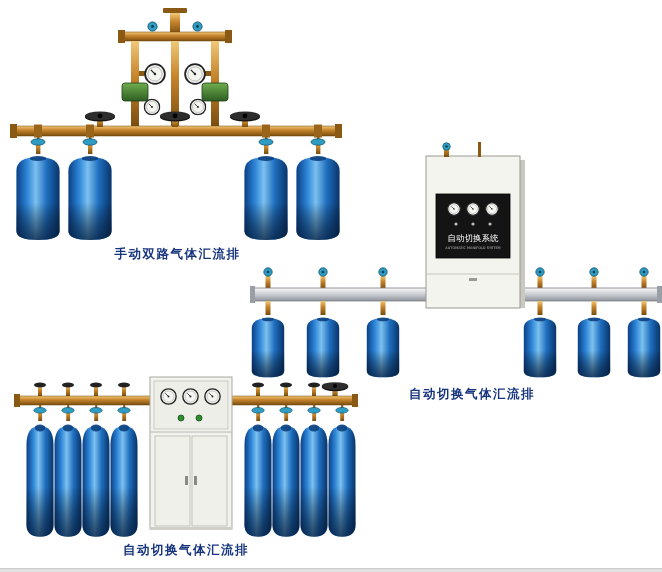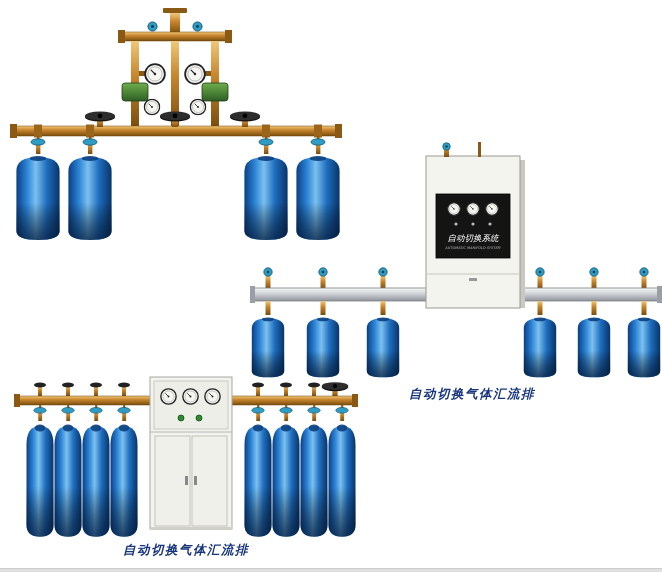--- a/index.html
+++ b/index.html
@@ -2,21 +2,21 @@
 <html><head>
 <meta charset="utf-8">
 <style>
   * { margin:0; padding:0; box-sizing:border-box; }
   html,body { background:#ffffff; }
   body { font-family:"Liberation Sans", sans-serif; }
   .stage {
     position:relative; width:662px; height:572px;
     background:#ffffff; overflow:hidden;
   }
-  .fig { position:absolute; display:block;font-style:italic; }
+  .fig { position:absolute; display:block; }
   .fig svg { display:block; }
   figcaption {
     display:block; text-align:center;
     font-size:12.5px; font-weight:bold; letter-spacing:1.5px;
     color:#17357e;
     font-family:"DejaVu Sans","Liberation Sans",sans-serif;
     margin-top:2px;
     white-space:nowrap;
   }
   .bottom-strip {
@@ -131,20 +131,21 @@
       <use href="#cylvalve" x="25" y="132" width="16" height="18"></use>
       <use href="#cylvalve" x="77" y="132" width="16" height="18"></use>
       <use href="#cylvalve" x="253" y="132" width="16" height="18"></use>
       <use href="#cylvalve" x="305" y="132" width="16" height="18"></use>
 
       <use href="#cyl" x="9" y="147" width="48" height="90"></use>
       <use href="#cyl" x="61" y="147" width="48" height="90"></use>
       <use href="#cyl" x="237" y="147" width="48" height="90"></use>
       <use href="#cyl" x="289" y="147" width="48" height="90"></use>
     </svg>
+    <figcaption>手动双路气体汇流排</figcaption>
   </figure>
 
   <figure class="fig" style="left:250px; top:142px; width:412px;">
     <svg width="412" height="242" viewBox="0 0 412 242">
 
       <g>
         <rect x="15.5" y="134" width="5" height="13" fill="url(#brass)"></rect>
         <rect x="70.5" y="134" width="5" height="13" fill="url(#brass)"></rect>
         <rect x="130.5" y="134" width="5" height="13" fill="url(#brass)"></rect>
         <rect x="287.5" y="134" width="5" height="13" fill="url(#brass)"></rect>

